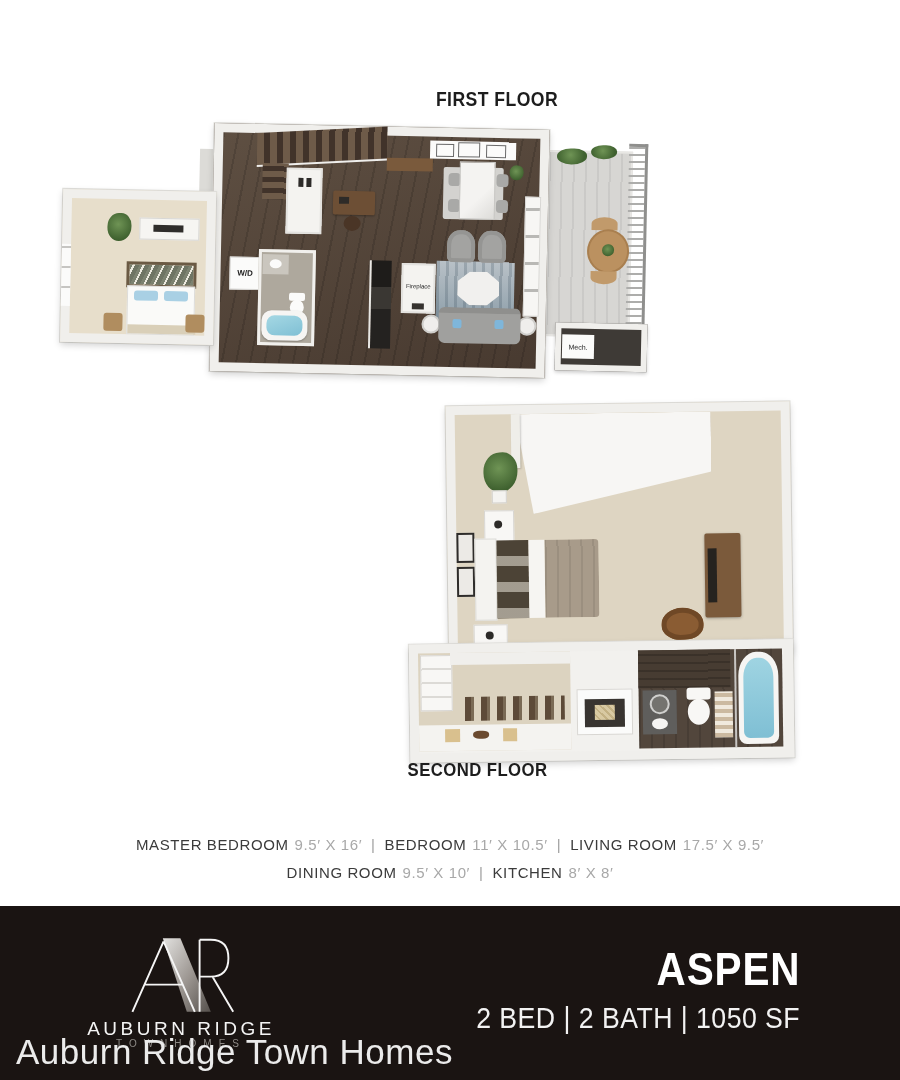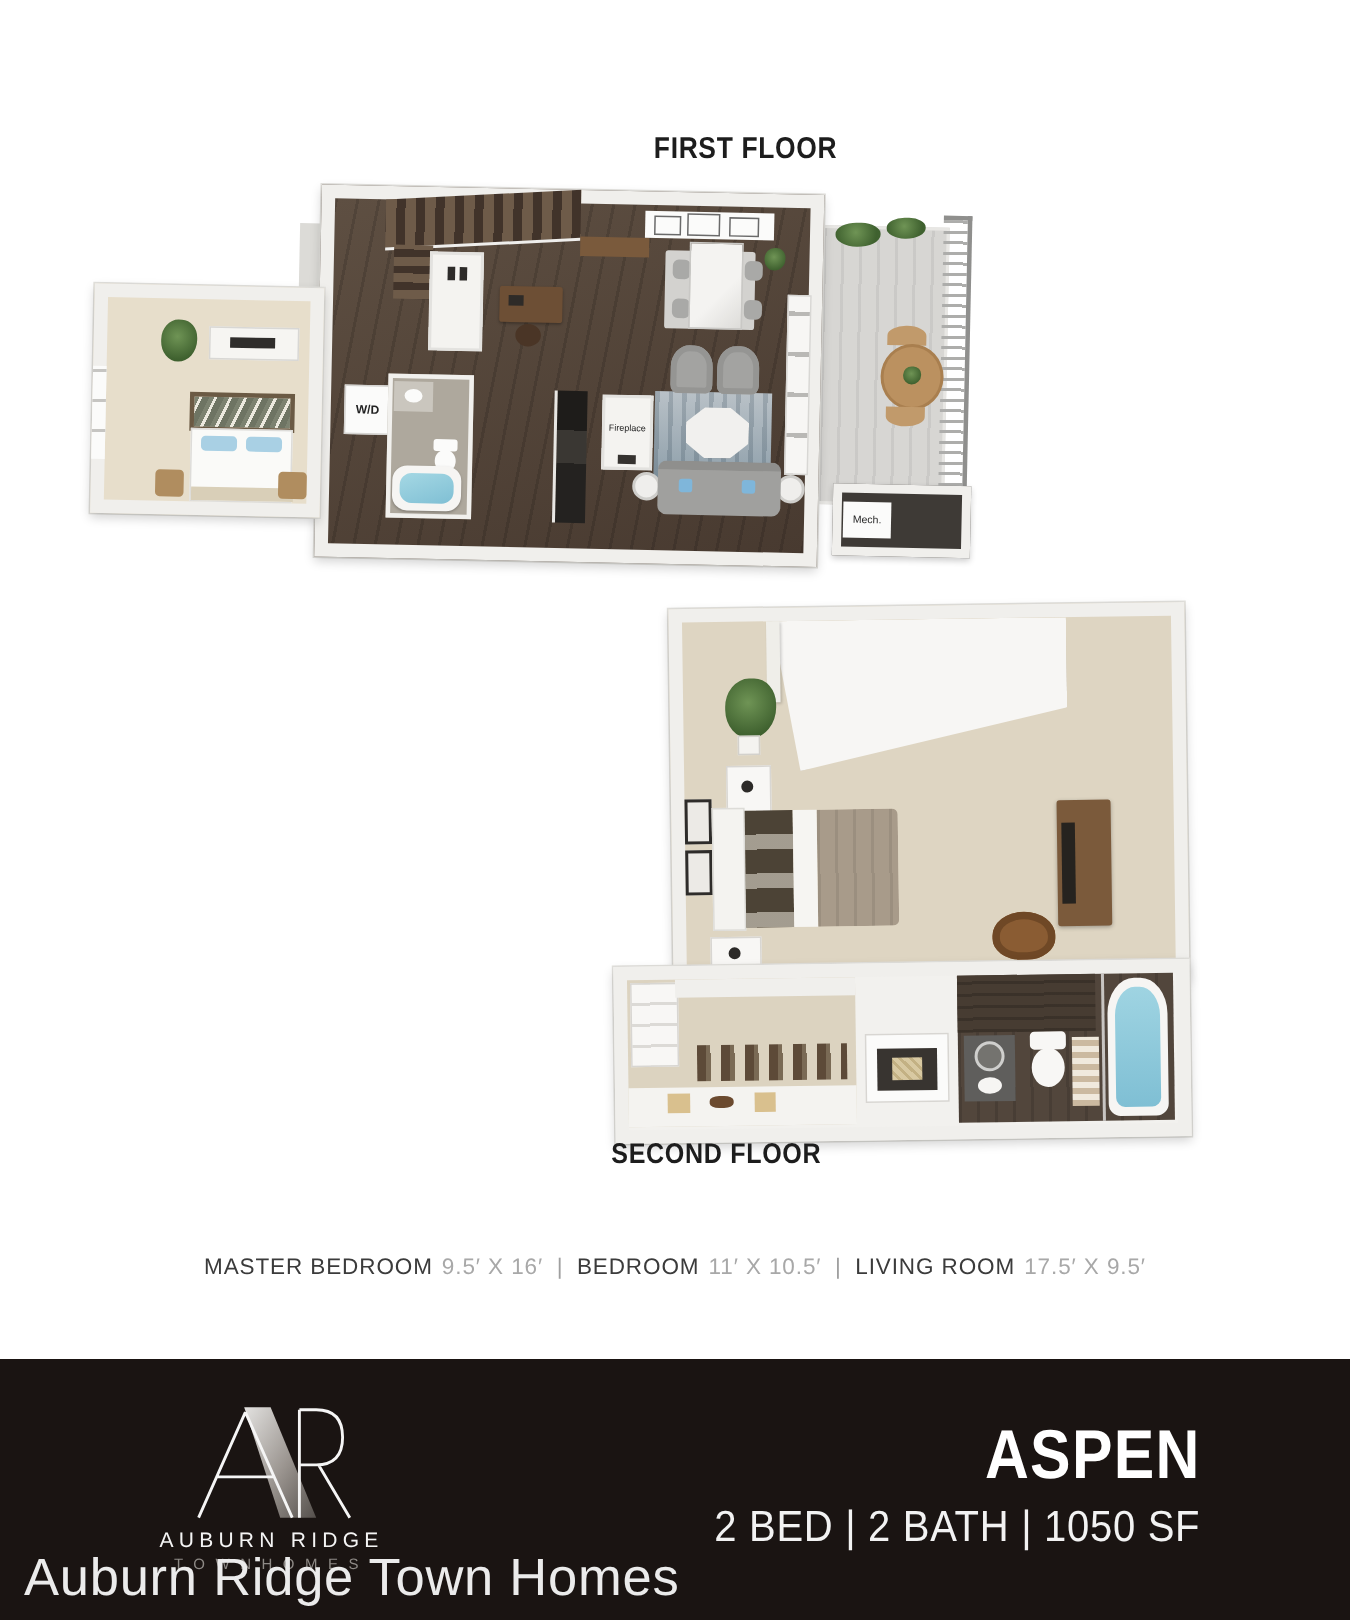--- a/index.html
+++ b/index.html
@@ -13,21 +13,21 @@
   .room-label{display:flex;align-items:center;justify-content:center;color:#222;background:#fbfbfa;}
   
   .wood{background:#54463b;background-image:repeating-linear-gradient(100deg, rgba(0,0,0,.13) 0 2px, rgba(255,255,255,0) 2px 14px), linear-gradient(160deg,#5e4f42,#483a30);}
   .plant{background:radial-gradient(circle at 45% 40%,#6f9455,#3f612f 72%);border-radius:50% 45% 55% 50%;}
   
   .dims{position:absolute;left:0;width:900px;text-align:center;font-size:15px;letter-spacing:.6px;color:#a8a8a8;white-space:nowrap;}
   .dims .dn{color:#3b3b3b;margin-right:6px;}
   .dims .sep{margin:0 9px;color:#9f9f9f;}
   
   .footer{position:absolute;left:0;top:906px;width:900px;height:174px;background:#1a1412;}
-  .brand-name{position:absolute;left:76px;top:112px;width:210px;text-align:center;font-size:14px;letter-spacing:3.5px;color:#f4f4f4;white-space:nowrap;}
+  .brand-name{position:absolute;left:76px;top:112px;width:210px;text-align:center;font-size:19px;letter-spacing:3.5px;color:#f4f4f4;white-space:nowrap;}
   .brand-sub{position:absolute;left:76px;top:132px;width:210px;text-align:center;font-size:10px;letter-spacing:7px;color:#8d8985;white-space:nowrap;}
   .plan-name{position:absolute;right:100px;top:36px;font-size:46px;font-weight:700;color:#ffffff;letter-spacing:1px;transform:scaleX(.88);transform-origin:right center;white-space:nowrap;}
   .plan-specs{position:absolute;right:100px;top:96px;font-size:29px;color:#f2f2f2;letter-spacing:.5px;transform:scaleX(.92);transform-origin:right center;white-space:nowrap;}
   .watermark{position:absolute;left:16px;top:1032px;font-size:35px;color:#ebebeb;letter-spacing:.5px;z-index:10;white-space:nowrap;}
 </style>
 </head>
 <body>
 
 <div id="canvas">
 
@@ -198,20 +198,23 @@
           <div class="abs" style="left:5px;top:6px;width:30px;height:80px;background:linear-gradient(180deg,#9fd4e2,#7fbfd4);border-radius:45% 45% 6px 6px / 24% 24% 6px 6px;"></div>
         </div>
       </div>
     </div>
   </div>
 
   <div class="abs floor-label" style="left:398px;top:759px;font-size:19px;">SECOND FLOOR</div>
 
   <div class="dims" style="top:836px;">
     <span class="dn">MASTER BEDROOM</span><span class="ds">9.5′ X 16′</span><span class="sep">|</span><span class="dn">BEDROOM</span><span class="ds">11′ X 10.5′</span><span class="sep">|</span><span class="dn">LIVING ROOM</span><span class="ds">17.5′ X 9.5′</span>
+  </div>
+  <div class="dims" style="top:864px;">
+    <span class="dn">DINING ROOM</span><span class="ds">9.5′ X 10′</span><span class="sep">|</span><span class="dn">KITCHEN</span><span class="ds">8′ X 8′</span>
   </div>
 
   <div class="footer">
 
     <svg class="abs" style="left:126px;top:28px;" width="112" height="82" viewBox="0 0 140 100">
       <defs>
         <linearGradient id="metal" x1="0" y1="0" x2="1" y2="1">
           <stop offset="0" stop-color="#e3e2e0"></stop>
           <stop offset="0.55" stop-color="#9a948f"></stop>
           <stop offset="1" stop-color="#55504c"></stop>

